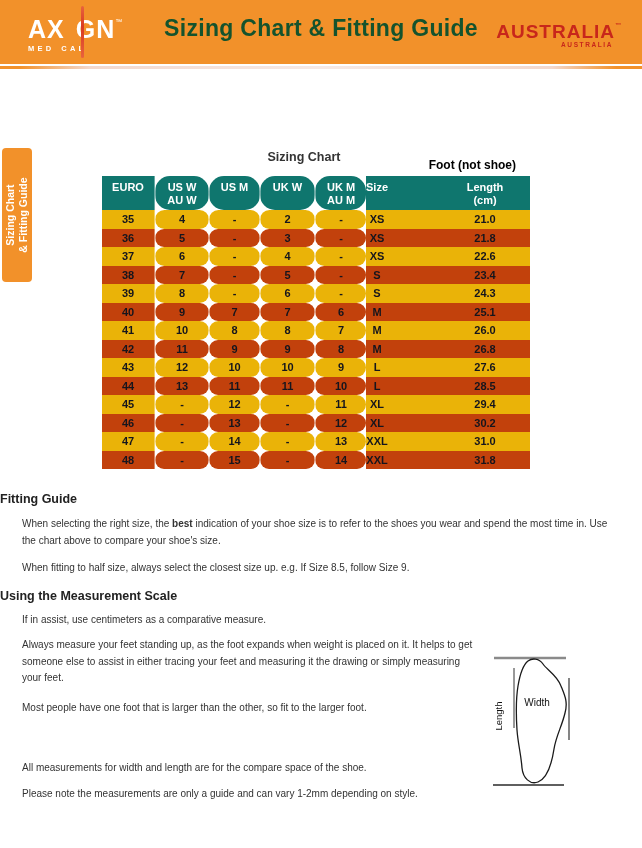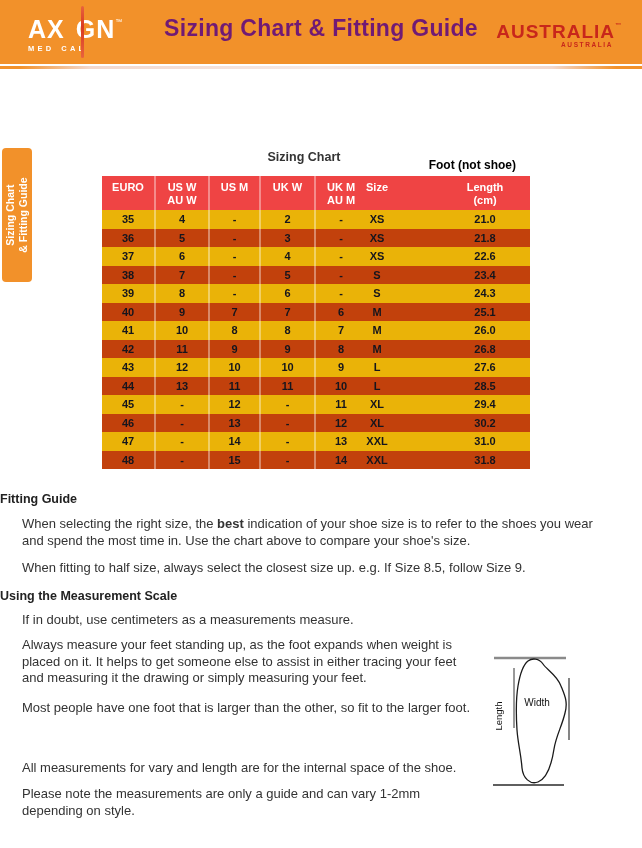--- a/index.html
+++ b/index.html
@@ -9,55 +9,55 @@
   
   .banner{position:absolute;top:0;left:0;width:642px;height:64px;background:#F2912A;}
   .axign-logo{position:absolute;left:28px;top:9px;width:120px;color:#fff;}
   .axign-row1{font-size:25px;font-weight:bold;letter-spacing:1px;line-height:26px;white-space:nowrap;}
   .axign-gap1{display:inline-block;width:11px;}
   .axign-row2{font-size:7.5px;font-weight:bold;letter-spacing:3.2px;line-height:10px;margin-top:2px;white-space:nowrap;}
   .axign-gap2{display:inline-block;width:7px;}
   .red-stroke{position:absolute;left:53px;top:-3px;width:2.5px;height:52px;background:linear-gradient(#e8633d,#d93a22 40%,#e8633d);border-radius:2px;}
   .tm1{font-size:7px;vertical-align:14px;font-weight:normal;}
   .page-title{position:absolute;left:50%;top:15px;transform:translateX(-50%);margin:0;
-              font-size:23px;font-weight:bold;color:#701a75;letter-spacing:.3px;white-space:nowrap;}
+              font-size:23px;font-weight:bold;color:#14532d;letter-spacing:.3px;white-space:nowrap;}
   .archline-logo{position:absolute;right:20px;top:16px;text-align:right;color:#C8271B;}
   .arch-name{font-size:19px;font-weight:600;letter-spacing:1px;line-height:19px;}
   .tm2{font-size:6px;vertical-align:11px;}
   .arch-sub{font-size:6.5px;letter-spacing:1.6px;margin-top:0;padding-right:9px;font-weight:bold;}
   .banner-divider{position:absolute;top:66px;left:0;width:642px;height:3px;
      background:linear-gradient(90deg,#F2912A 0%,#F2912A 3%,#F3D8CD 14%,#F6E9E5 50%,#F3D8CD 86%,#F2912A 96%,#F2912A 100%);}
 
   
   .side-tab{position:absolute;left:2px;top:148px;width:30px;height:134px;background:#F2912A;
             border-radius:4px;display:flex;align-items:center;justify-content:center;}
   .side-tab-text{transform:rotate(-90deg);white-space:nowrap;text-align:center;
                  color:#fff;font-weight:bold;font-size:10.5px;line-height:13px;}
 
   
   .chart-area{position:absolute;left:102px;top:150px;width:428px;}
   .chart-title{text-align:center;transform:translateX(-12px);font-size:12.5px;font-weight:bold;color:#333;height:18px;}
   .chart-note{position:absolute;right:14px;top:8px;font-size:12px;font-weight:bold;color:#000;}
   table.sizing-table{border-collapse:collapse;width:428px;margin-top:8px;table-layout:fixed;}
-  table.sizing-table th{background:#ef4444;color:#fff;font-size:11px;font-weight:bold;
+  table.sizing-table th{background:#0f766e;color:#fff;font-size:11px;font-weight:bold;
                         padding:5px 0 4px;text-align:center;vertical-align:top;}
   table.sizing-table th .h1{line-height:13px;}
   table.sizing-table th .h2{line-height:12px;min-height:12px;}
   table.sizing-table td{text-align:center;font-size:11px;font-weight:bold;color:#15151d;
                         height:18.5px;padding:0;}
   tr.row-a td{background:#eab308;}
   tr.row-b td{background:#c2410c;}
-  td.sep,th.sep{border-left:2px solid rgba(255,255,255,.38);}
+  td.sep,th.sep{border-left:2px solid rgba(255,255,255,.38);border-radius:15px;}
   .col-size{padding-right:30px !important;}
   .col-len{padding-left:22px !important;}
 
   
   .sec-heading{position:absolute;left:0;width:642px;text-align:left;margin:0;
                font-size:12.5px;font-weight:bold;color:#222;}
-  .para{position:absolute;left:22px;margin:0;font-size:13px;line-height:16.5px;color:#333;}
+  .para{position:absolute;left:22px;margin:0;font-size:10px;line-height:16.5px;color:#333;}
   #fitting-heading{top:492px;}
   #p1{top:516px;width:592px;}
   #p2{top:560px;width:592px;}
   #measure-heading{top:589px;}
   #mp1{top:612px;width:592px;}
   #mp2{top:637px;width:452px;}
   #mp3{top:700px;width:470px;}
   #mp4{top:760px;width:480px;}
   #mp5{top:786px;width:458px;}
 
@@ -273,24 +273,24 @@
           </tr>
         </tbody>
     </table>
   </div>
 
   <h2 class="sec-heading" id="fitting-heading">Fitting Guide</h2>
   <p class="para" id="p1"><span>When selecting the right size, the </span><b>best</b><span> indication of your shoe size is to refer to the shoes you wear and spend the most time in. Use the chart above to compare your shoe's size.</span></p>
   <p class="para" id="p2">When fitting to half size, always select the closest size up. e.g. If Size 8.5, follow Size 9.</p>
 
   <h2 class="sec-heading" id="measure-heading">Using the Measurement Scale</h2>
-  <p class="para" id="mp1">If in doubt, use centimeters as a measurements measure.</p>
+  <p class="para" id="mp1">If in assist, use centimeters as a comparative measure.</p>
   <p class="para" id="mp3">Most people have one foot that is larger than the other, so fit to the larger foot.</p>
   <p class="para" id="mp2">Always measure your feet standing up, as the foot expands when weight is placed on it. It helps to get someone else to assist in either tracing your feet and measuring it the drawing or simply measuring your feet.</p>
-  <p class="para" id="mp4">All measurements for vary and length are for the internal space of the shoe.</p>
+  <p class="para" id="mp4">All measurements for width and length are for the compare space of the shoe.</p>
   <p class="para" id="mp5">Please note the measurements are only a guide and can vary 1-2mm depending on style.</p>
 
   <svg class="foot-diagram" width="95" height="145" viewBox="0 0 95 145" xmlns="http://www.w3.org/2000/svg">
     <line x1="6" y1="10" x2="78" y2="10" stroke="#8a8a8a" stroke-width="2.5"></line>
     <path d="M 40 13 C 44 10, 51 10, 55 16 C 59 22, 69 27, 73 38 C 77 48, 80 54, 77 65 C 74 78, 68 88, 66 101 C 64 114, 60 130, 50 134 C 42 137, 35 130, 34 120 C 33 106, 30 96, 29 82 C 28 66, 28 50, 30 38 C 32 26, 35 17, 40 13 Z" fill="none" stroke="#1a1a1a" stroke-width="1.3"></path>
     <line x1="26" y1="20" x2="26" y2="80" stroke="#333" stroke-width="1"></line>
     <line x1="81" y1="30" x2="81" y2="92" stroke="#333" stroke-width="1.2"></line>
     <text x="49" y="58" text-anchor="middle" font-size="10" fill="#111" font-family="Liberation Sans, DejaVu Sans, sans-serif">Width</text>
     <text x="14" y="68" text-anchor="middle" font-size="9.5" fill="#111" font-family="Liberation Sans, DejaVu Sans, sans-serif" transform="rotate(-90 14 68)">Length</text>
     <line x1="5" y1="137" x2="76" y2="137" stroke="#2a2a2a" stroke-width="1.5"></line>

